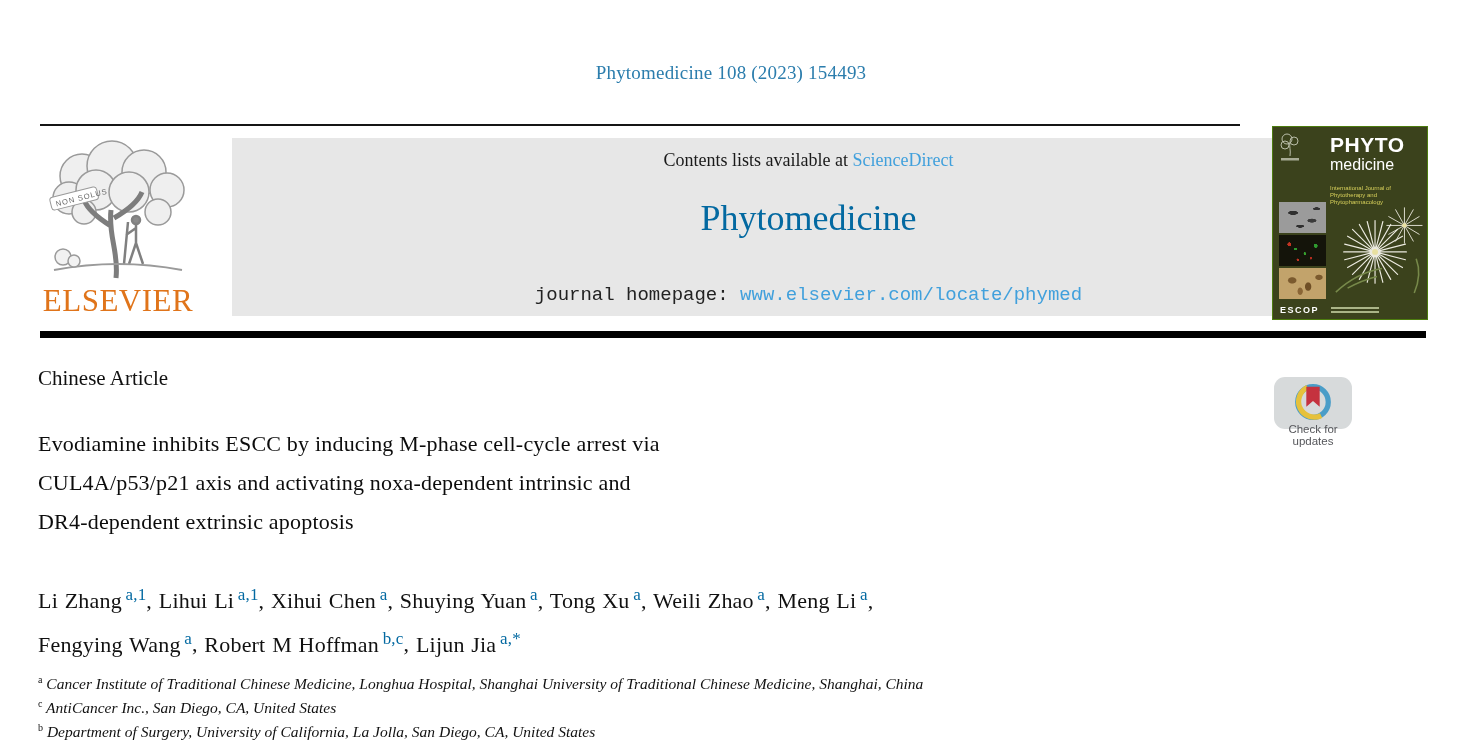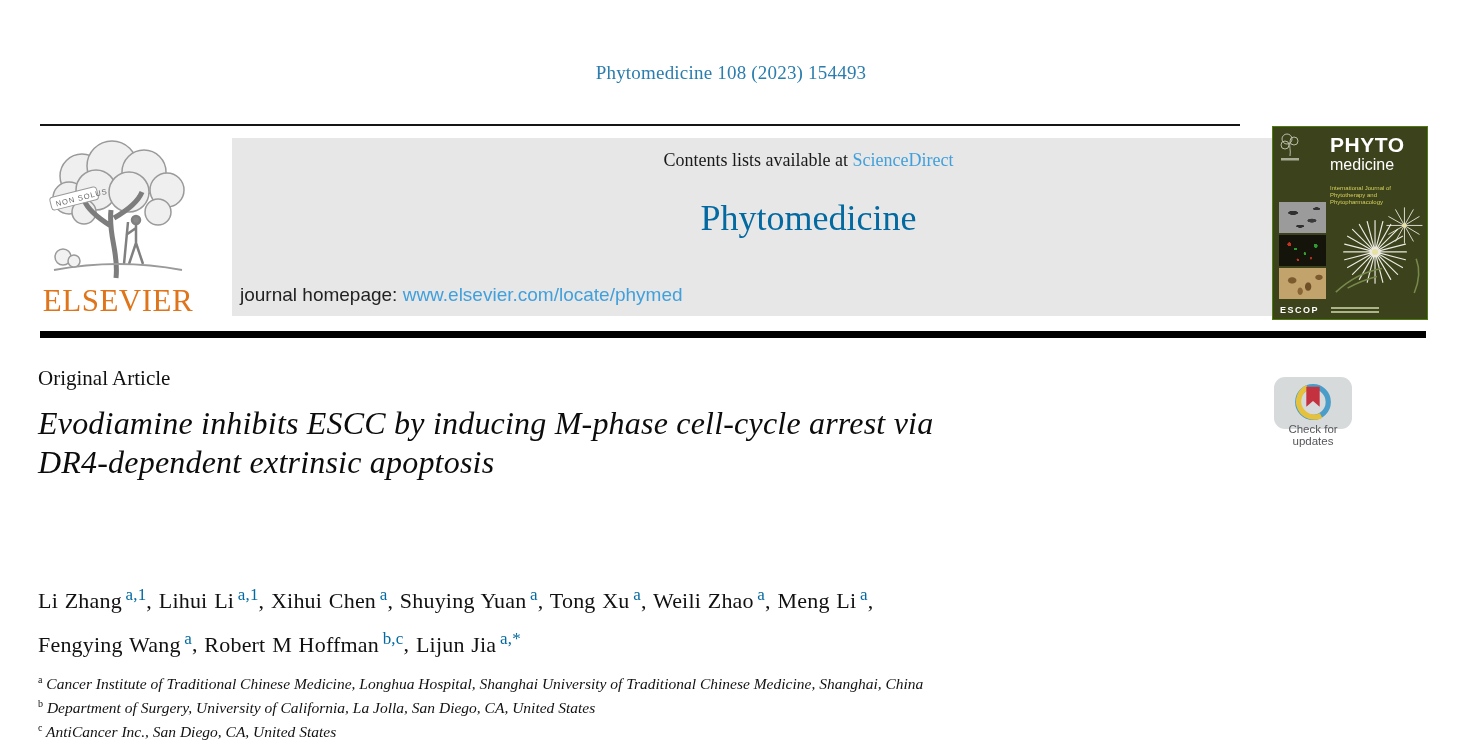--- a/index.html
+++ b/index.html
@@ -18,22 +18,22 @@
 
   
   .publisher{position:absolute;left:34px;top:92px;width:168px;height:182px;text-align:center;}
   .publisher svg{display:block;margin:0 auto;}
   .pub-name{font-size:31px;color:#e0741a;letter-spacing:.5px;margin-top:0;line-height:30px;}
 
   
   .banner{position:absolute;left:232px;top:90px;width:1153px;height:178px;background:#e7e7e7;}
   .contents-line{margin-top:12px;text-align:center;font-size:18px;color:#1a1a1a;}
   .journal-title{margin-top:26px;text-align:center;font-size:36px;color:#0369a1;}
-  .homepage-line{position:absolute;bottom:10px;left:8px;width:100%;
-                 font-family:Liberation Sans, sans-serif;font-size:19px;color:#222;}
+  .homepage-line{position:absolute;bottom:10px;left:0;width:100%;text-align:center;
+                 font-family:Liberation Mono, monospace;font-size:19px;color:#222;}
   .link{color:#41a0dc;cursor:pointer;}
 
   
   .cover{position:absolute;left:1272px;top:78px;width:154px;height:192px;background:#3b421c;
          border:1px solid #4d7c0f;overflow:hidden;font-family:"Liberation Sans", sans-serif;}
   .cov-logo{position:absolute;left:6px;top:5px;}
   .cov-title{position:absolute;left:57px;top:8px;color:#fff;line-height:20px;}
   .cov-title .t1{font-size:21px;font-weight:bold;letter-spacing:.5px;}
   .cov-title .t2{font-size:16px;display:block;margin-top:-2px;}
   .cov-sub{position:absolute;left:57px;top:58px;width:92px;color:#d6cf5a;
@@ -56,22 +56,22 @@
       radial-gradient(ellipse 6px 8px at 62% 60%, #6f4f26 0 45%, transparent 60%),
       radial-gradient(ellipse 7px 5px at 85% 30%, #7b5a2e 0 45%, transparent 60%),
       radial-gradient(ellipse 5px 7px at 45% 75%, #8a6636 0 45%, transparent 60%);}
   .flower{position:absolute;left:55px;top:70px;}
   .cov-footer{position:absolute;left:7px;bottom:4px;display:flex;align-items:center;gap:12px;}
   .escop{color:#fff;font-weight:bold;font-size:9px;letter-spacing:1.5px;}
   .tinylines div{width:48px;height:2px;background:#aab487;margin:2px 0;}
 
   
   .article-type{position:absolute;left:38px;top:318px;font-size:21px;}
-  .article-title{position:absolute;left:38px;top:356px;width:1170px;
-                 font-size:32px;line-height:39px;letter-spacing:.2px;color:#0c0c0c;font-style:italic;}
+  .article-title{position:absolute;left:38px;top:376px;width:1170px;
+                 font-size:22px;line-height:39px;letter-spacing:.2px;color:#0c0c0c;}
 
   
   .badge{position:absolute;left:1274px;top:329px;width:78px;height:52px;background:#d7dadb;
          border-radius:11px;text-align:center;cursor:pointer;}
   .badge svg{display:block;margin:4px auto 0;}
   .badge-text{font-family:"Liberation Sans", sans-serif;font-size:11.5px;line-height:12px;color:#55565a;}
 
   
   .authors{position:absolute;left:38px;top:528px;width:1180px;font-size:22px;line-height:37px;
            letter-spacing:.2px;word-spacing:1px;}
@@ -159,42 +159,43 @@
       <span class="escop">ESCOP</span>
       <span class="tinylines">
           <div></div>
           <div></div>
         </span>
     </div>
   </div>
 
   <div class="rule rule-thick"></div>
 
-  <div class="article-type">Original Article</div>
+  <div class="article-type">Chinese Article</div>
 
   <div class="article-title">
     <div>Evodiamine inhibits ESCC by inducing M-phase cell-cycle arrest via</div>
+    <div>CUL4A/p53/p21 axis and activating noxa-dependent intrinsic and</div>
     <div>DR4-dependent extrinsic apoptosis</div>
   </div>
 
   <div class="badge">
     <svg width="42" height="42" viewBox="0 0 44 44">
       <circle cx="22" cy="22" r="16" fill="none" stroke="#4a9dc8" stroke-width="5.5"></circle>
       <path d="M16.2 6.6 A16 16 0 1 0 30.5 36.2" fill="none" stroke="#e6c13c" stroke-width="5.5"></path>
       <path d="M15 6 H29 V27 L22 21 L15 27 Z" fill="#c5323f"></path>
     </svg>
     <div class="badge-text">
       <span>Check for</span><br>
       <span>updates</span>
     </div>
   </div>
 
   <div class="authors"><span>Li Zhang<sup> a,1</sup></span>, <span>Lihui Li<sup> a,1</sup></span>, <span>Xihui Chen<sup> a</sup></span>, <span>Shuying Yuan<sup> a</sup></span>, <span>Tong Xu<sup> a</sup></span>, <span>Weili Zhao<sup> a</sup></span>, <span>Meng Li<sup> a</sup></span>, <br><span>Fengying Wang<sup> a</sup></span>, <span>Robert M Hoffman<sup> b,c</sup></span>, <span>Lijun Jia<sup> a,*</sup></span></div>
 
   <div class="affils">
       <div><sup>a</sup><span class="aff-text"> Cancer Institute of Traditional Chinese Medicine, Longhua Hospital, Shanghai University of Traditional Chinese Medicine, Shanghai, China</span></div>
+      <div><sup>c</sup><span class="aff-text"> AntiCancer Inc., San Diego, CA, United States</span></div>
       <div><sup>b</sup><span class="aff-text"> Department of Surgery, University of California, La Jolla, San Diego, CA, United States</span></div>
-      <div><sup>c</sup><span class="aff-text"> AntiCancer Inc., San Diego, CA, United States</span></div>
     </div>
 
   <div class="rule rule-bottom"></div>
 
 </div>
 
 </body></html>

